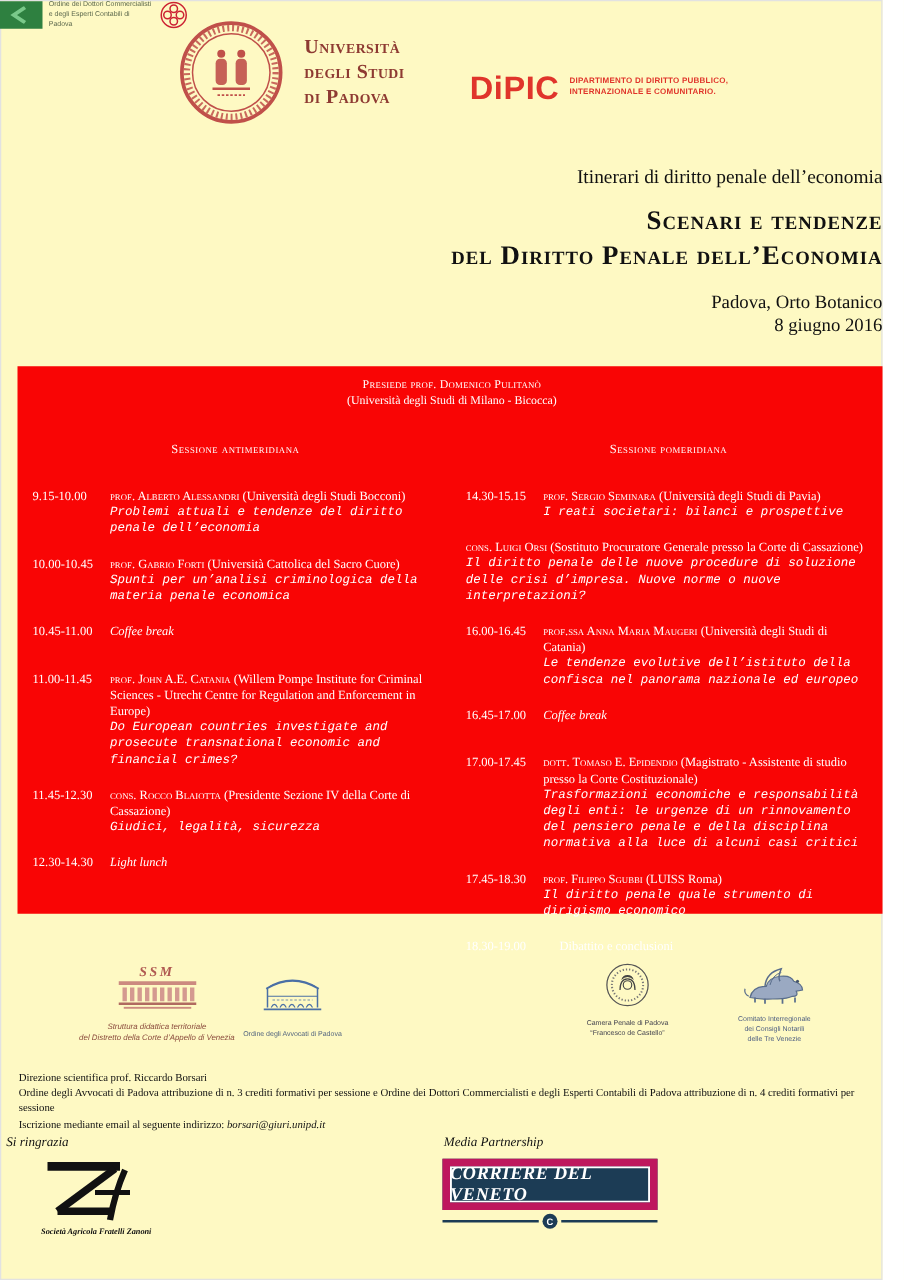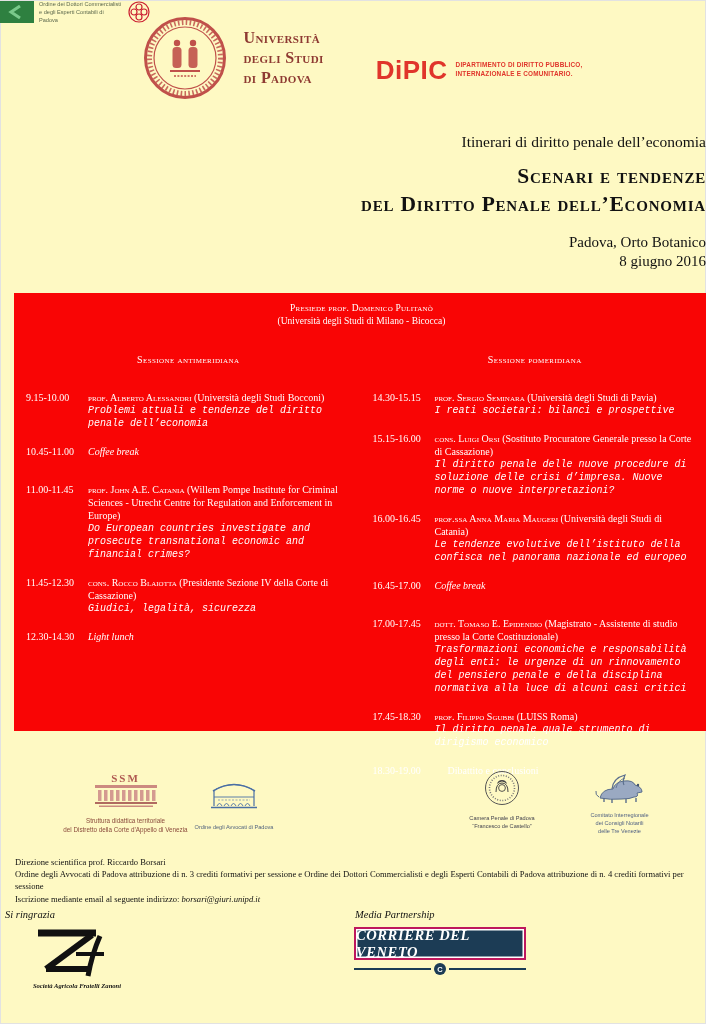--- a/index.html
+++ b/index.html
@@ -41,21 +41,21 @@
   .entry .time{width:62px;flex:none;}
   .entry .body{flex:1;min-width:0;}
   .talk{font-style:italic;font-family:Liberation Mono, monospace;}
   .talk-inline{font-style:italic;}
   .talk-plain{font-style:normal;margin-left:13px;}
   .entry.break{margin-top:10px;margin-bottom:25px;}
 
   
   .logo-block{position:absolute;text-align:center;}
   .logo-caption{font-family:"Liberation Sans",sans-serif;font-size:6.3px;line-height:1.45;}
-  #ssm-block{left:48px;top:772px;width:155px;}
+  #ssm-block{left:48px;top:772px;width:155px;font-style:italic;}
   #ssm-letters{color:#b05a52;font-weight:bold;font-size:11px;letter-spacing:2px;
                font-family:"Liberation Serif",serif;}
   #ssm-block .logo-caption{color:#8a4a3c;margin-top:4px;}
   #avvocati-block{left:188px;top:776px;width:92px;}
   #avvocati-block .logo-caption{color:#53657f;margin-top:5px;font-size:5.6px;}
   #commercialisti-block{left:292px;top:782px;width:150px;display:flex;align-items:center;text-align:left;}
   #odc-box{width:34px;height:22px;background:#2e8040;flex:none;display:flex;
            align-items:center;justify-content:center;}
   #commercialisti-block .logo-caption{color:#5e6a4e;margin-left:5px;font-size:5.6px;}
   #odc-emblem{margin-left:6px;flex:none;}
@@ -71,21 +71,21 @@
   
   #thanks-label{position:absolute;left:5px;top:909px;font-style:italic;font-size:10.5px;}
   #zf-logo{position:absolute;left:30px;top:924px;}
   #zf-caption{position:absolute;left:12px;top:982px;width:130px;text-align:center;
               font-size:6.6px;font-weight:bold;font-style:italic;}
   #media-label{position:absolute;left:355px;top:909px;font-style:italic;font-size:10.5px;}
   #cdv{position:absolute;left:354px;top:927px;width:172px;}
   #cdv-box{background:#1c3c55;color:#fff;height:29px;display:flex;align-items:center;
            justify-content:center;font-weight:bold;font-style:italic;font-size:14.5px;
            letter-spacing:.6px;font-family:"Liberation Serif",serif;
-           border:2px solid #be185d;box-shadow:inset 0 0 0 1.5px #fff;}
+           border:6px solid #be185d;box-shadow:inset 0 0 0 1.5px #fff;}
   #cdv-rule{display:flex;align-items:center;margin-top:3px;}
   #cdv-rule .ln{flex:1;height:1.5px;background:#1c3c55;}
   #cdv-badge{width:12px;height:12px;border-radius:50%;background:#1c3c55;color:#fff;
              font-size:7.5px;font-weight:bold;display:flex;align-items:center;
              justify-content:center;margin:0 3px;font-family:"Liberation Sans",sans-serif;}
 </style>
 </head>
 <body>
 
 <div id="page">
@@ -138,20 +138,28 @@
 
         <div class="entry">
           <span class="time">9.15-10.00</span>
           <span class="body">
             <span class="sc">prof. Alberto Alessandri</span>
             <span>(Università degli Studi Bocconi)</span>
             <div class="talk">Problemi attuali e tendenze del diritto penale dell’economia</div>
           </span>
         </div>
 
+        <div class="entry">
+          <span class="time">10.00-10.45</span>
+          <span class="body">
+            <span class="sc">prof. Gabrio Forti</span>
+            <span>(Università Cattolica del Sacro Cuore)</span>
+            <div class="talk">Spunti per un’analisi criminologica della materia penale economica</div>
+          </span>
+        </div>
 
         <div class="entry break">
           <span class="time">10.45-11.00</span>
           <span class="body">
             <span class="talk-inline">Coffee break</span>
           </span>
         </div>
 
         <div class="entry">
           <span class="time">11.00-11.45</span>
@@ -185,21 +193,20 @@
         <div class="entry">
           <span class="time">14.30-15.15</span>
           <span class="body">
             <span class="sc">prof. Sergio Seminara</span>
             <span>(Università degli Studi di Pavia)</span>
             <div class="talk">I reati societari: bilanci e prospettive</div>
           </span>
         </div>
 
         <div class="entry">
-          <span class="time">15.15-16.00</span>
           <span class="body">
             <span class="sc">cons. Luigi Orsi</span>
             <span>(Sostituto Procuratore Generale presso la Corte di Cassazione)</span>
             <div class="talk">Il diritto penale delle nuove procedure di soluzione delle crisi d’impresa. Nuove norme o nuove interpretazioni?</div>
           </span>
         </div>
 
         <div class="entry">
           <span class="time">16.00-16.45</span>
           <span class="body">

